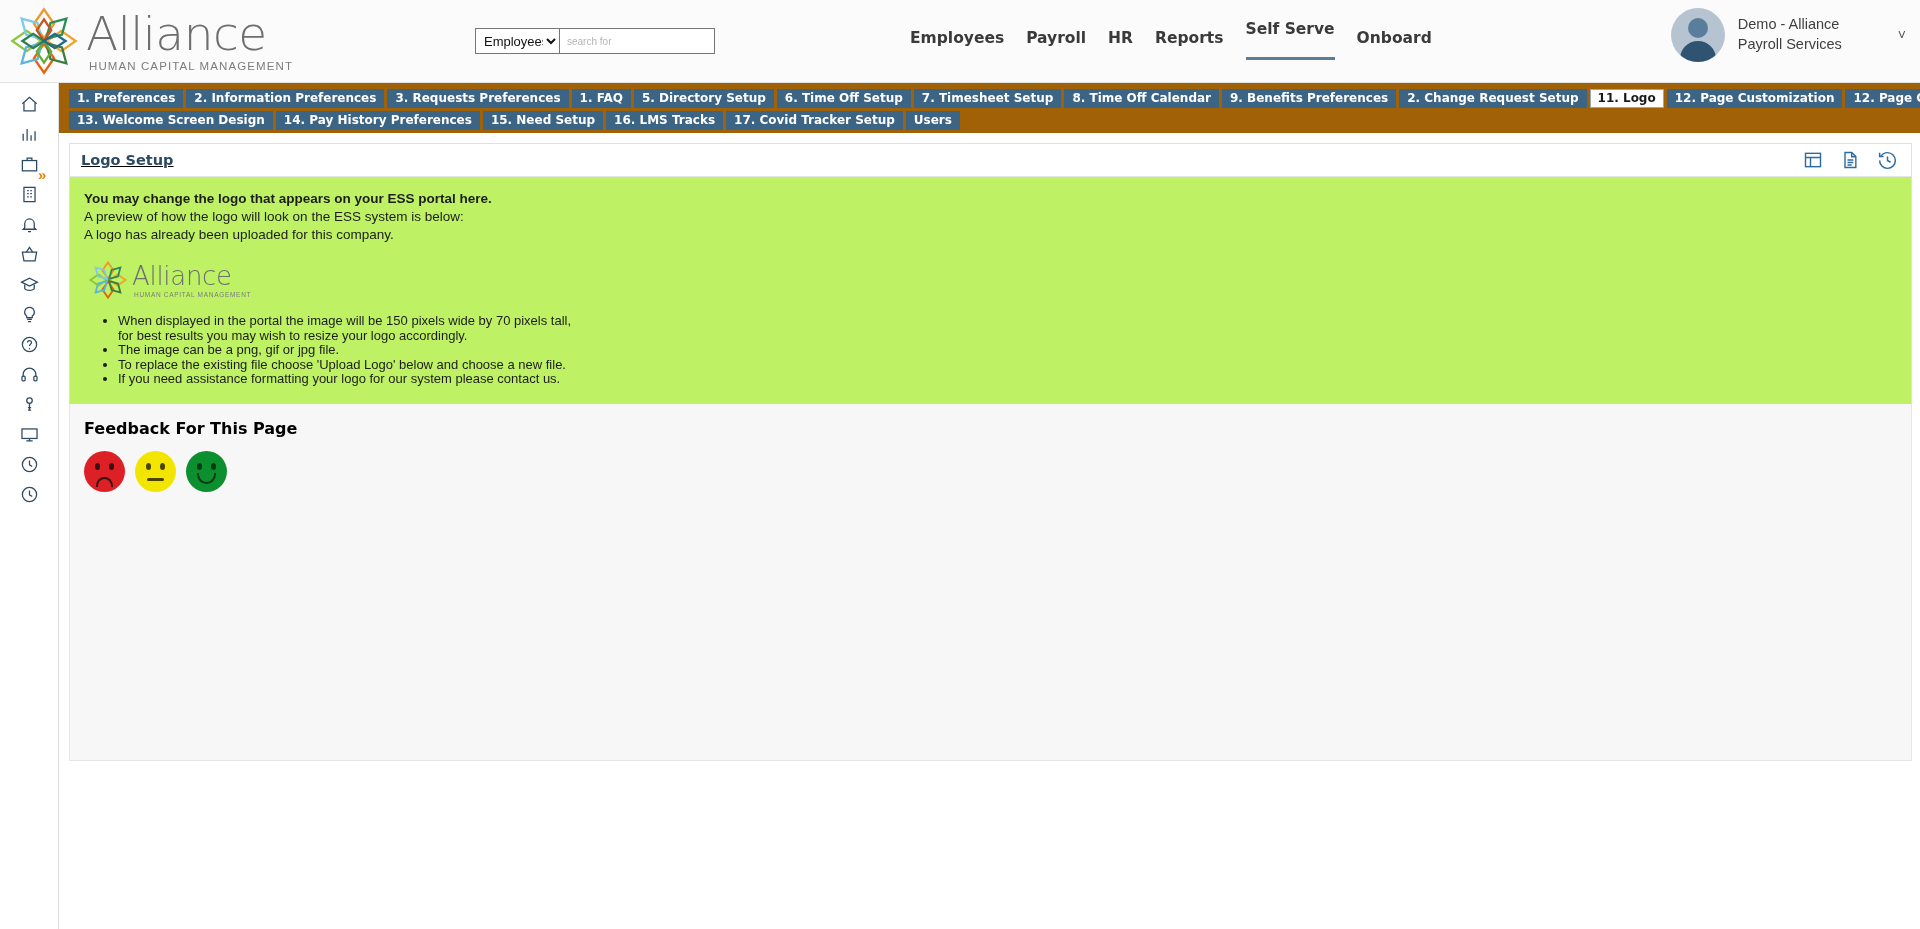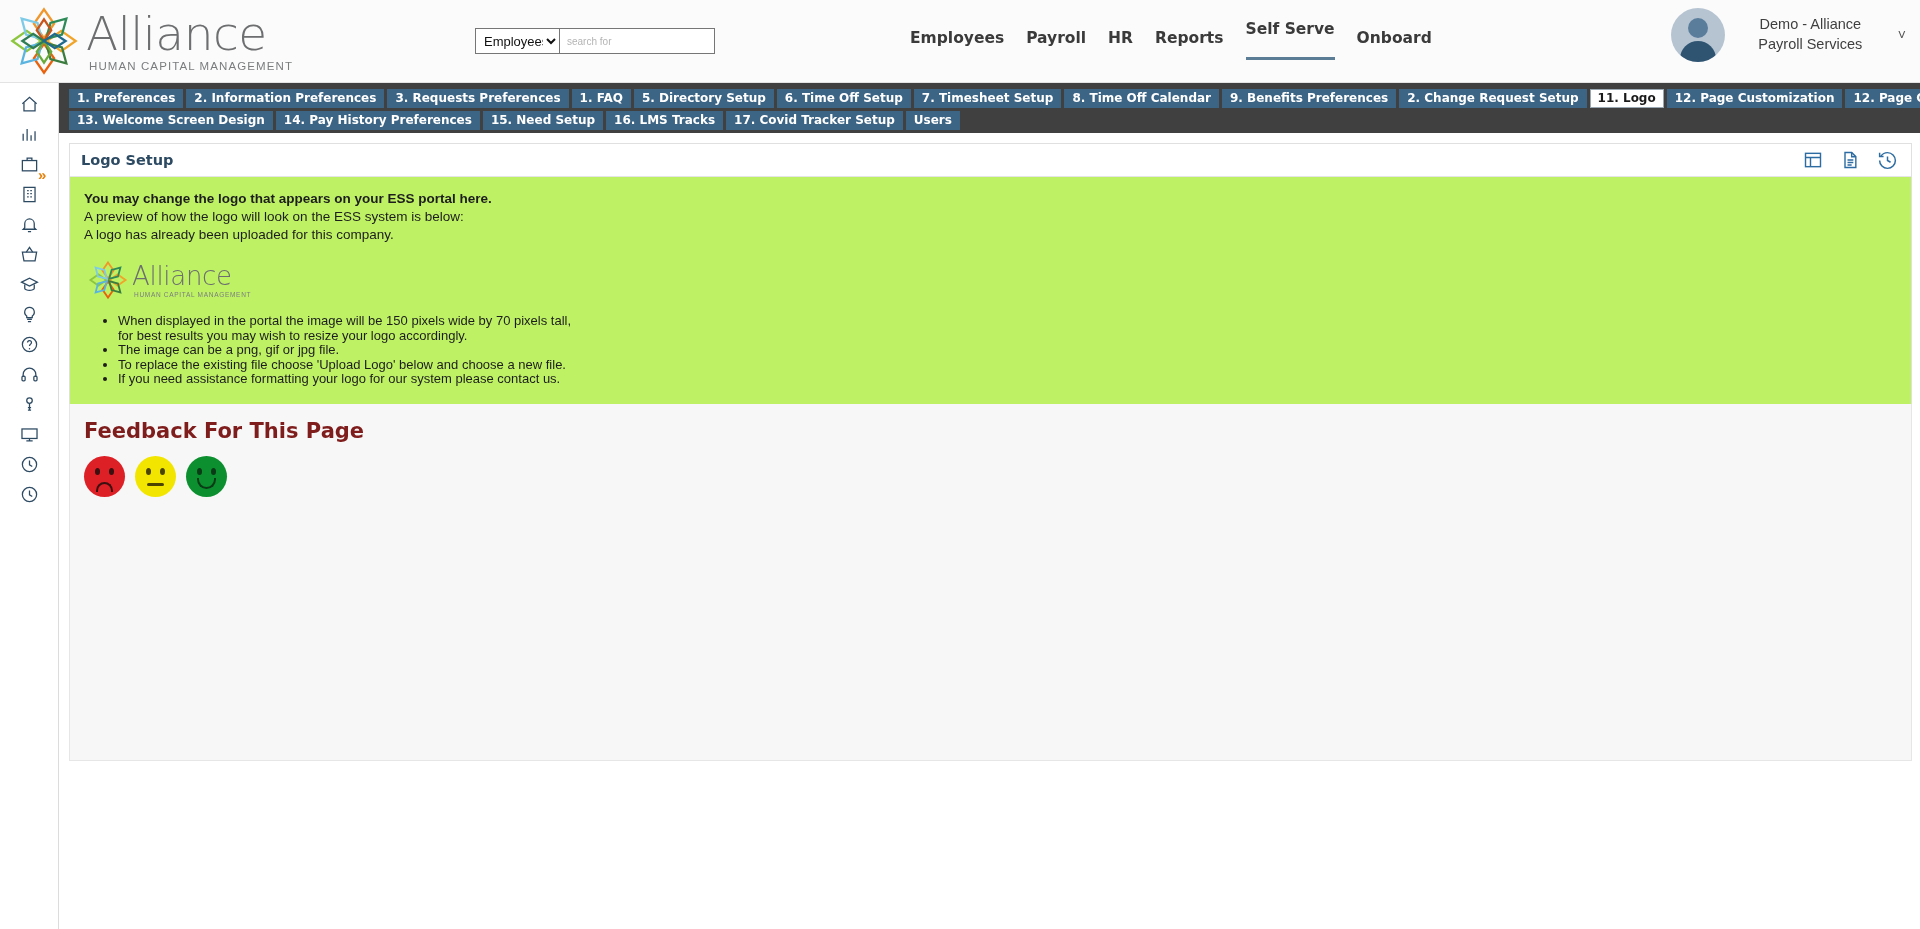--- a/index.html
+++ b/index.html
@@ -55,21 +55,21 @@
     font-size: 15.5px; font-weight: bold; color: #3a3a3a;
     text-decoration: none; line-height: 1;
     padding-bottom: 4px; position: relative;
     font-family: "DejaVu Sans", sans-serif;
   }
   .mainnav a.active { border-bottom: 3px solid #5b7d96; padding-bottom: 19px; }
 
   
   .userbox {
     position: absolute; right: 14px; top: 8px;
-    display: flex; align-items: center; gap: 13px; text-align: center;
+    display: flex; align-items: center; gap: 13px;
   }
   .avatar {
     width: 54px; height: 54px; border-radius: 50%;
     background: #b6c4d2; overflow: hidden; position: relative;
   }
   .avatar .head {
     position: absolute; width: 20px; height: 20px; border-radius: 50%;
     background: #5b7d9c; left: 17px; top: 10px;
   }
   .avatar .body {
@@ -98,21 +98,21 @@
   .sbicon svg { display: block; }
   .expander {
     position: absolute; left: 38px; top: 84px;
     color: #e8820c; font-size: 15px; font-weight: bold;
     line-height: 1;
   }
 
   
   .tabzone {
     position: absolute; left: 59px; top: 83px;
-    width: 1861px; background: #404040;
+    width: 1861px; background: #a16207;
     padding: 6px 0 0 10px;
   }
   .tabrow { display: flex; gap: 3px; margin-bottom: 3px; flex-wrap: nowrap; }
   .tab {
     background: #3c6484; color: #ffffff;
     font-size: 12px; font-weight: bold;
     padding: 4px 7px 5px 7px; height: 19px;
     line-height: 11px; white-space: nowrap;
     border: 1px solid #3c6484;
     display: flex; align-items: center;
@@ -129,20 +129,21 @@
     position: absolute; left: 69px; top: 143px;
     width: 1843px; background: #fff;
     border: 1px solid #e0e0e0;
   }
   .panel-head {
     height: 33px; display: flex; align-items: center;
     justify-content: space-between;
     padding: 0 13px 0 11px;
     border-bottom: 1px solid #e5e5e5;
     background: #ffffff;
+    text-decoration: underline;
   }
   .panel-title {
     font-size: 14.5px; font-weight: bold; color: #2d4a63;
     font-family: "DejaVu Sans", sans-serif;
   }
   .panel-actions { display: flex; align-items: center; gap: 17px; }
   .pa-icon { color: #2d6ca2; cursor: pointer; line-height: 0; }
 
   .panel-body { padding: 14px 0 0 14px; background: #bef264; }
   .lead { font-size: 13.5px; font-weight: bold; color: #1d1d1d; }
@@ -200,21 +201,21 @@
   .btn.primary { border: 2px solid #2a3f52; }
 
   
   .feedback {
     position: absolute; left: 69px; top: 404px;
     width: 1843px; background: #f7f7f7;
     border: 1px solid #e6e6e6; border-top: none;
     height: 357px; padding: 15px 0 0 14px;
   }
   .fb-title {
-    font-size: 21px; font-weight: bold; color: #7f1d1d;
+    font-size: 16px; font-weight: bold; color: #000000;
     font-family: "DejaVu Sans", sans-serif;
   }
   .faces { display: flex; gap: 10px; margin-top: 13px; }
   .face {
     width: 41px; height: 41px; border-radius: 50%;
     position: relative; cursor: pointer;
   }
   .face.sad { background: #dd1f26; }
   .face.neutral { background: #f2e600; }
   .face.happy { background: #0c8f2e; }

